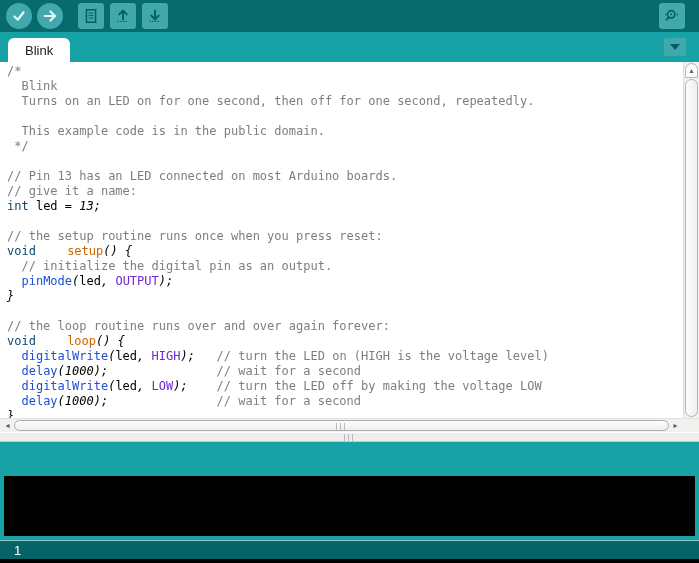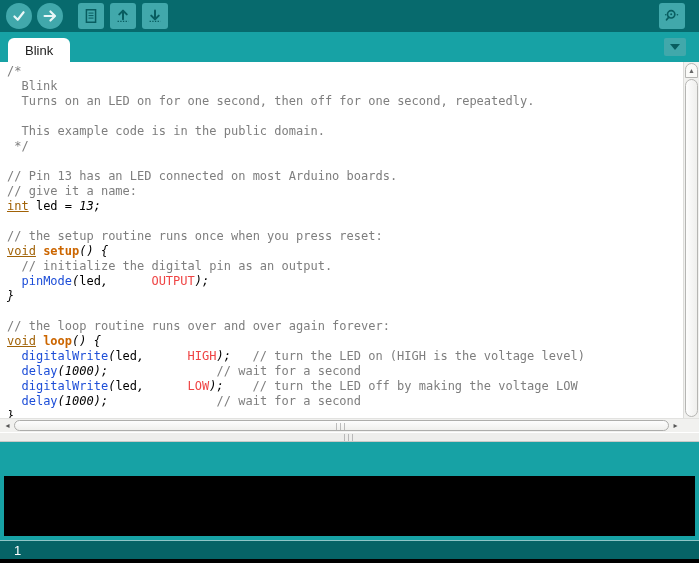--- a/index.html
+++ b/index.html
@@ -23,24 +23,24 @@
   .tab-menu { position:absolute; right:13px; top:6px; width:22px; height:18px; background:#41A8AB;
               border:none; border-radius:2px; display:flex; align-items:center; justify-content:center; cursor:pointer; }
 
   
   .editor-wrap { height:356px; background:#FFFFFF; display:flex; flex:0 0 auto; }
   .code { flex:1; overflow:hidden; padding:2px 0 0 7px;
           font-family:"DejaVu Sans Mono","Liberation Mono",monospace; font-size:12px; line-height:15px;
           white-space:pre; color:#000; cursor:text; }
   .line { height:15px; }
   .tk-c { color:#7E7E7E; }
-  .tk-k { color:#a16207;text-decoration:underline; }
-  .tk-kb { color:#CC6600; font-weight:bold; }
+  .tk-k { color:#0c4a6e; }
+  .tk-kb { color:#CC6600; font-weight:normal;margin-left:24px; }
   .tk-fn { color:#1d4ed8; }
-  .tk-l { color:#ef4444;margin-left:36px; }
+  .tk-l { color:#6d28d9; }
   .tk-v { color:#000; font-weight:normal; }
   .tk-p { color:#000;font-style:italic; }
 
   .vscroll { width:16px; background:#F1F1EF; border-left:1px solid #DDDDDB; display:flex; flex-direction:column; padding:1px; }
   .vs-arrow { height:15px; border:1px solid #B5B5B3; border-radius:7px 7px 0 0; background:#FAFAF8;
               display:flex; align-items:center; justify-content:center; font-size:7px; color:#666; cursor:pointer; }
   .vs-thumb { flex:1; margin-top:1px; border:1px solid #B5B5B3; border-radius:7px; background:linear-gradient(90deg,#FDFDFD,#EFEFED); cursor:pointer; }
 
   
   .hscroll-row { height:14px; display:flex; flex:0 0 auto; background:#F1F1EF; border-top:1px solid #E2E2E0; }

